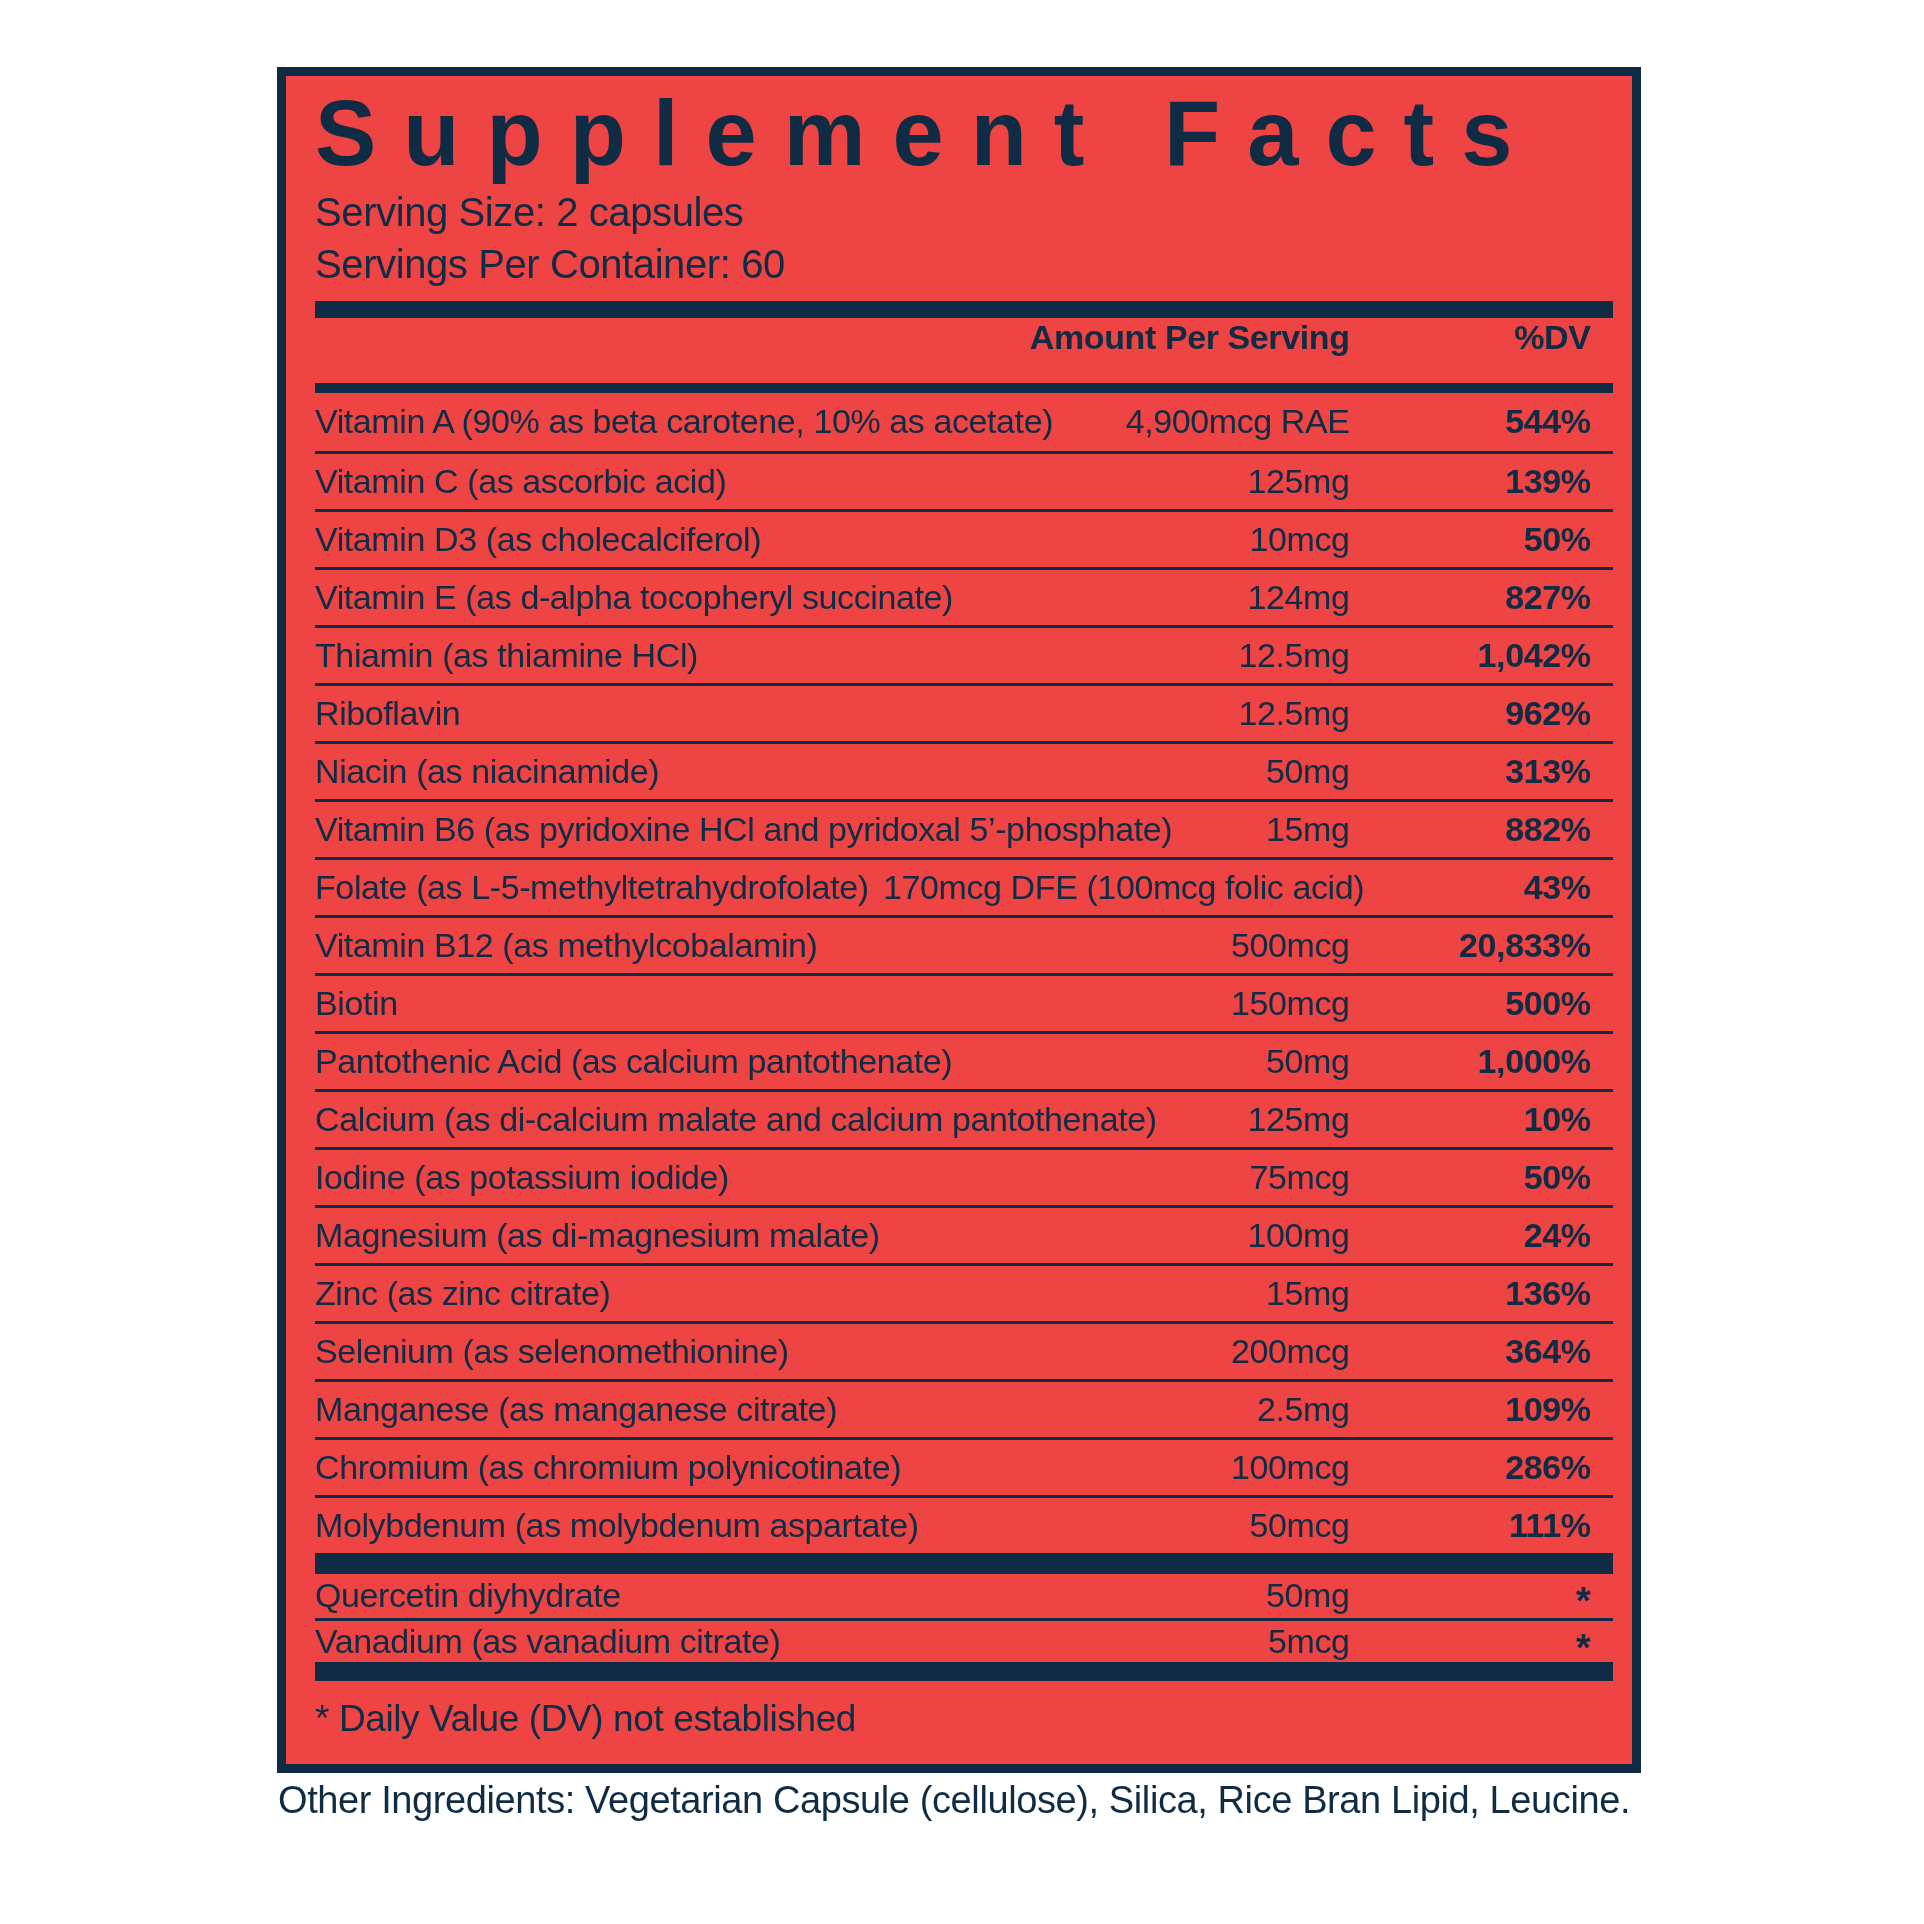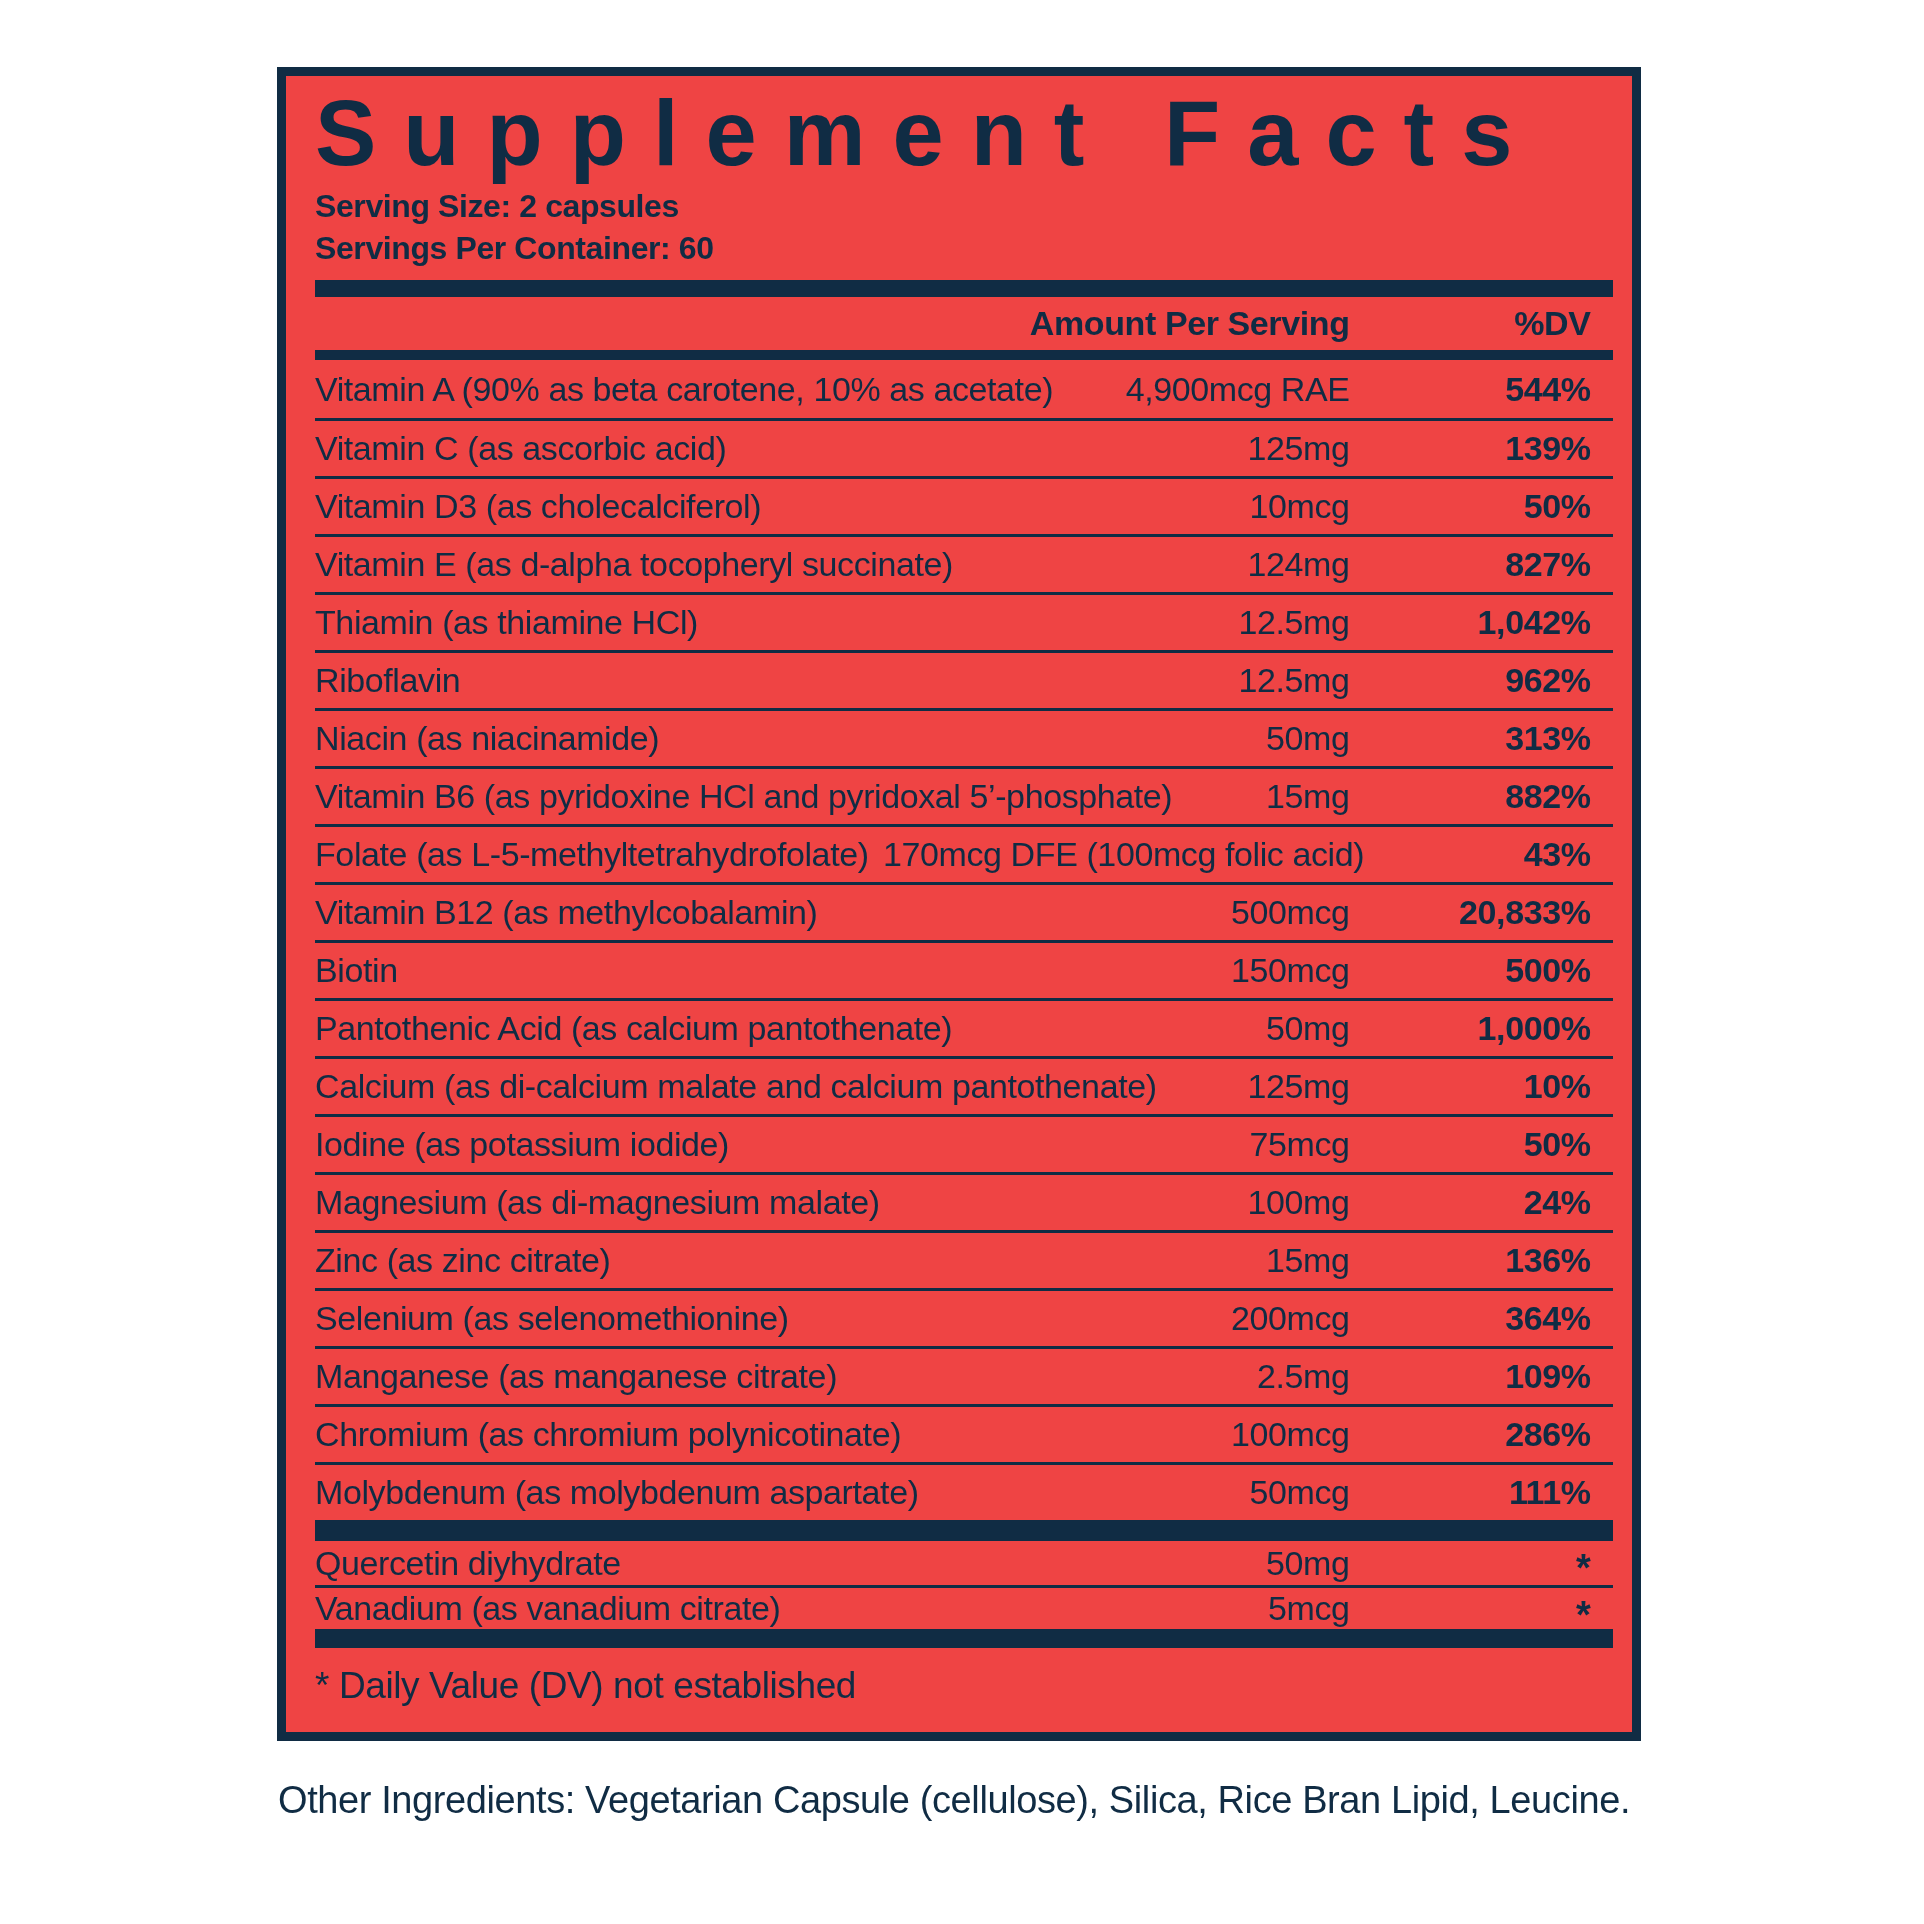--- a/index.html
+++ b/index.html
@@ -23,35 +23,35 @@
   }
   .title{
     font-size:92px;
     font-weight:bold;
     letter-spacing:27px;
     line-height:1.04;
     white-space:nowrap;
     color:var(--ink);
   }
   .serving-line{
-    font-size:32px;
-    font-weight:bold;
+    font-size:40px;
+    font-weight:normal;
     line-height:1.3;
     letter-spacing:-0.4px;
   }
   .serving-block{margin-top:4.8px;}
   .bar{background:var(--ink);width:100%;}
   .bar-top{height:17px;margin-top:11.2px;}
   .bar-under-header{height:9.6px;}
   .bar-section{height:21px;}
   .bar-footnote{height:19px;}
   .header-row{
     display:flex;
-    align-items:center;
-    height:53px;
+    align-items:flex-start;
+    height:65px;
     font-size:34px;
     font-weight:bold;
     letter-spacing:-0.4px;
     padding-right:22.5px;
   }
   .header-spacer{flex:1 1 auto;}
   .col-amount-header{text-align:right;white-space:nowrap;}
   .col-dv-header{width:241px;text-align:right;white-space:nowrap;}
   .row{
     display:flex;

